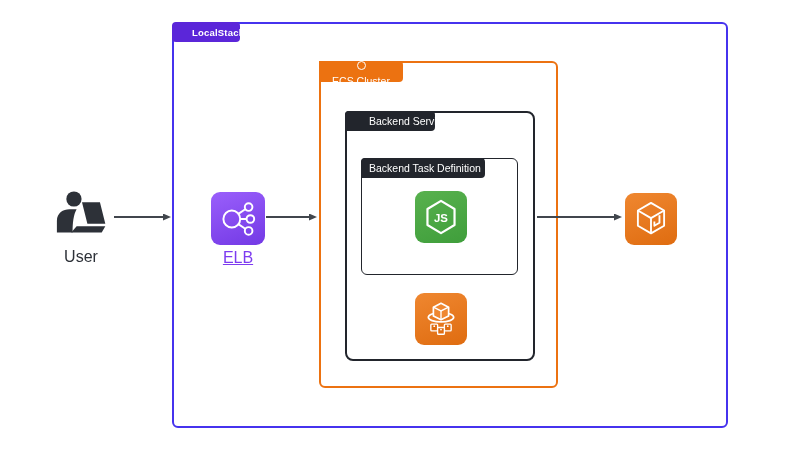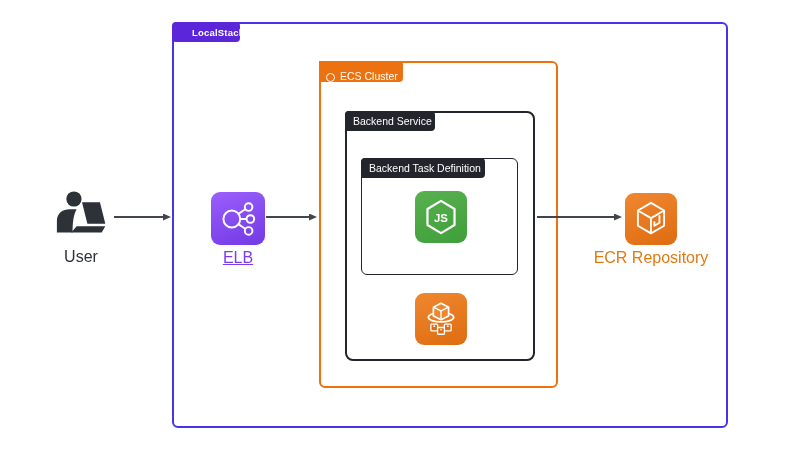--- a/index.html
+++ b/index.html
@@ -19,32 +19,32 @@
     display:flex;align-items:center;gap:4px;padding:0 16px;z-index:5;
   }
   .badge-text{color:#fff;font-size:9.5px;font-weight:bold;letter-spacing:.2px;white-space:nowrap;}
   .ecs-box{
     left:319px;top:61px;width:239px;height:327px;box-sizing:border-box;
     border:2px solid var(--orange,#ec7211);border-radius:0 6px 6px 6px;background:#fff;
   }
   .ecs-label{
     left:319px;top:61px;width:84px;height:21px;box-sizing:border-box;
     background:var(--orange,#ec7211);border-radius:4px 4px 4px 0;
-    display:flex;align-items:flex-end;gap:5px;padding:0 7px;z-index:4;
+    display:flex;align-items:center;gap:5px;padding:0 7px;z-index:4;flex-direction:column;
   }
   .ring{width:9px;height:9px;border:1.5px solid #fff;border-radius:50%;box-sizing:border-box;flex:0 0 auto;}
   .group-label-text{color:#fff;font-size:10.5px;white-space:nowrap;}
   .bs-box{
     left:345px;top:111px;width:190px;height:250px;box-sizing:border-box;
     border:2px solid var(--dark,#22252c);border-radius:4px 8px 8px 8px;background:#fff;
   }
   .bs-label{
     left:345px;top:111px;width:90px;height:20px;box-sizing:border-box;
     background:var(--dark,#22252c);border-radius:4px 4px 4px 0;
-    display:flex;align-items:center;padding:0 8px;z-index:4;
+    display:flex;align-items:center;padding:0 24px;z-index:4;
   }
   .td-box{
     left:361px;top:158px;width:157px;height:117px;box-sizing:border-box;
     border:1.5px solid var(--dark,#22252c);border-radius:4px 6px 6px 6px;background:#fff;
   }
   .td-label{
     left:361px;top:158px;width:124px;height:20px;box-sizing:border-box;
     background:var(--dark,#22252c);border-radius:4px 4px 4px 0;
     display:flex;align-items:center;padding:0 8px;z-index:4;
   }
@@ -159,21 +159,20 @@
   <div class="abs icon-tile ecr-tile">
     <svg width="44" height="44" viewBox="0 0 52 52">
       <g fill="none" stroke="#ffffff" stroke-width="2.2" stroke-linejoin="round">
         <polygon points="26,7 41.5,16 41.5,34 26,43 10.5,34 10.5,16"></polygon>
         <polyline points="10.5,16 26,25 41.5,16"></polyline>
         <line x1="26" y1="25" x2="26" y2="43"></line>
         <polyline points="36,21.5 36,30.5 30,34 30,29"></polyline>
       </g>
     </svg>
   </div>
-  <div class="abs node-label ecr-label">ECR Repository</div>
 
   <svg class="abs arrow-layer">
     <defs>
       <marker id="arr" markerWidth="9" markerHeight="8" refX="0" refY="3.5" orient="auto" markerUnits="userSpaceOnUse">
         <path d="M0,0 L8,3.5 L0,7 Z" style="fill:var(--arrow,#41464d)"></path>
       </marker>
     </defs>
     <g style="stroke:var(--arrow,#41464d)" stroke-width="2">
       <line x1="114" y1="217" x2="163" y2="217" marker-end="url(#arr)"></line>
       <line x1="266" y1="217" x2="309" y2="217" marker-end="url(#arr)"></line>

